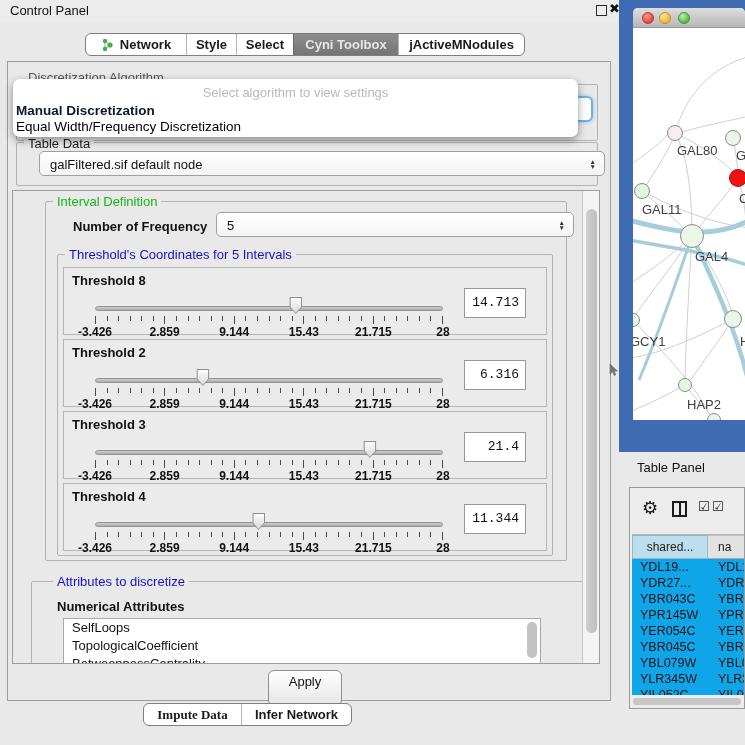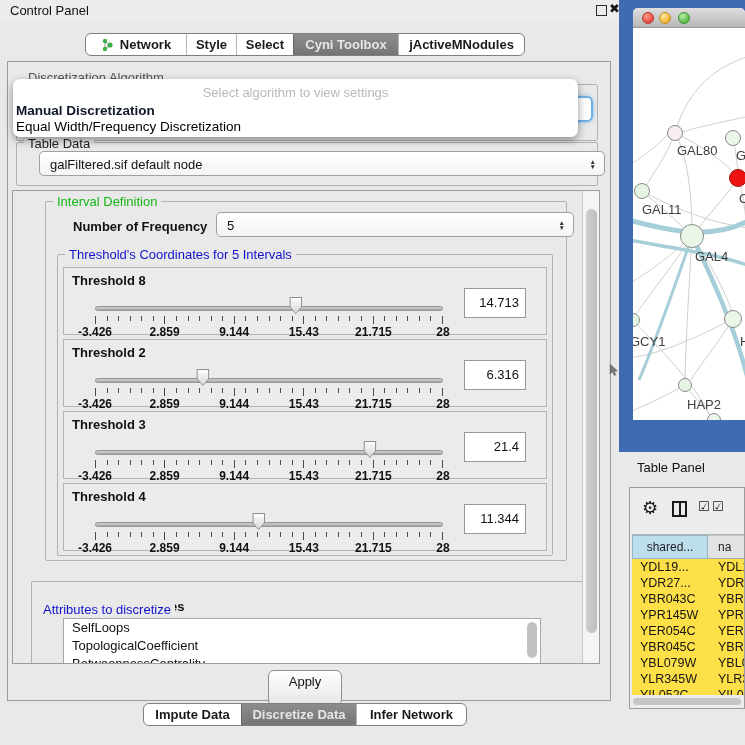--- a/index.html
+++ b/index.html
@@ -45,21 +45,21 @@
   
   .thr-box{position:absolute;left:50px;width:484px;height:68px;background:#ebebeb;border:1px solid #b5b5b5;box-sizing:border-box;}
   .thr-label{position:absolute;left:8px;top:5px;font-size:13px;font-weight:bold;color:#111;}
   .trackwrap{position:absolute;left:31px;top:26px;width:348px;height:40px;}
   .track{position:absolute;left:0;top:12px;width:348px;height:5px;border:1px solid #949494;border-radius:3px;background:linear-gradient(#cecece,#ababab);box-sizing:border-box;}
   .thumb{position:absolute;top:3px;width:13px;height:17px;transform:translateX(-50%);clip-path:polygon(0 0,100% 0,100% 58%,50% 100%,0 58%);background:#8e8e8e;}
   .thumb .in{position:absolute;left:1px;top:1px;width:11px;height:15px;clip-path:polygon(0 0,100% 0,100% 58%,50% 100%,0 58%);background:linear-gradient(#fdfdfd,#d7d7d7);}
   .ticks-minor{position:absolute;left:0;top:22px;width:348px;height:5px;background:repeating-linear-gradient(to right,#4a4a4a 0 1px,transparent 1px 11.5667px);}
   .ticks-major{position:absolute;left:0;top:22px;width:348px;height:8px;background:repeating-linear-gradient(to right,#4a4a4a 0 1px,transparent 1px 69.4px);}
   .tick-label{position:absolute;top:31px;transform:translateX(-50%);font-size:12px;font-weight:bold;color:#111;white-space:nowrap;}
-  .valbox{position:absolute;left:400px;top:20px;width:62px;height:30px;background:#fff;border:1px solid #979797;box-sizing:border-box;font-size:13px;color:#111;text-align:right;line-height:28px;padding-right:6px;}
+  .valbox{position:absolute;left:400px;top:20px;width:62px;height:30px;background:#fff;border:1px solid #979797;box-sizing:border-box;font-size:13px;color:#111;text-align:right;line-height:28px;padding-right:6px;font-family:Liberation Mono, monospace;}
   
   .attr-list{position:absolute;left:50px;top:427px;width:478px;height:52px;background:#fff;border:1px solid #a8a8a8;box-sizing:border-box;font-size:13px;color:#111;}
   .attr-item{padding:1px 0 2px 8px;white-space:nowrap;}
   .attr-vthumb{position:absolute;left:463px;top:3px;width:10px;height:36px;border-radius:5px;background:#c2c2c2;}
   
   .apply-btn{left:268px;top:670px;width:74px;height:36px;border:1px solid #8f8f8f;border-radius:6px;background:linear-gradient(#ffffff,#e6e6e6);font-size:13px;color:#111;text-align:center;line-height:22px;box-sizing:border-box;}
   
   .right-side{left:619px;top:0;width:126px;height:745px;background:#e9e9e9;}
   .net-frame{position:absolute;left:0;top:0;width:126px;height:452px;background:#3e6bb2;}
   .net-window{position:absolute;left:14px;top:8px;width:112px;height:412px;background:#fff;border-radius:5px 5px 0 0;overflow:hidden;}
@@ -70,21 +70,21 @@
   .light.green{left:45px;background:radial-gradient(circle at 35% 30%,#c0f0b0,#57bb45 70%);border:1px solid #44923a;}
   .net-canvas{position:absolute;left:0;top:20px;width:112px;height:392px;background:#fff;overflow:hidden;}
   .node{position:absolute;border-radius:50%;border:1px solid #8a8a8a;box-sizing:border-box;}
   .node-label{position:absolute;font-size:13px;color:#3f3f3f;white-space:nowrap;}
   
   .tp-title{font-size:13px;color:#111;}
   .tp-panel{position:absolute;left:10px;top:487px;width:116px;height:222px;background:#ececec;border:1px solid #9a9a9a;box-sizing:border-box;}
   .tp-toolbar-icon{position:absolute;color:#1a1a1a;}
   .col-icon{width:15px;height:16px;border:2px solid #1a1a1a;box-sizing:border-box;}
   .col-icon .mid{position:absolute;left:50%;top:0;width:2px;height:100%;background:#1a1a1a;transform:translateX(-50%);}
-  .tp-table{position:absolute;left:2px;top:46px;width:112px;height:161px;background:#fde047;border-top:1px solid #b5b5b5;box-sizing:border-box;overflow:hidden;}
+  .tp-table{position:absolute;left:2px;top:46px;width:112px;height:161px;background:#0ea5e9;border-top:1px solid #b5b5b5;box-sizing:border-box;overflow:hidden;}
   .tp-header{position:absolute;left:0;top:0;height:24px;font-size:12px;color:#222;box-sizing:border-box;}
   .tp-h1{left:0;width:76px;background:#bddeed;border:1px solid #93b7c7;text-align:center;line-height:22px;}
   .tp-h2{left:76px;width:40px;background:#e2e2e2;border-top:1px solid #c2c2c2;border-bottom:1px solid #aaa;padding-left:10px;line-height:22px;}
   .tp-row{position:absolute;left:0;width:112px;height:16px;font-size:12.5px;color:#151515;line-height:16px;overflow:hidden;}
   .tp-c1{position:absolute;left:8px;white-space:nowrap;}
   .tp-c2{position:absolute;left:86px;white-space:nowrap;}
   .hthumb{position:absolute;left:3px;top:210px;width:108px;height:7px;border-radius:4px;background:#c6c6c6;}
   
   .cursor{left:609px;top:364px;width:10px;height:14px;z-index:60;}
 </style>
@@ -226,41 +226,38 @@
       <span class="tick-label" style="left:20%;">2.859</span>
       <span class="tick-label" style="left:40%;">9.144</span>
       <span class="tick-label" style="left:60%;">15.43</span>
       <span class="tick-label" style="left:80%;">21.715</span>
       <span class="tick-label" style="left:100%;">28</span>
     </div>
     <div class="valbox">11.344</div>
   </div>
 
   <div class="tbox" style="left:18px;top:390px;width:566px;height:105px;"></div>
-  <div class="tlabel lbl-blue" style="left:26px;top:383px;margin-top:28px;">Attributes to discretize</div>
+  <div class="tlabel lbl-blue" style="left:40px;top:383px;">Attributes to discretize</div>
   <div class="abs" style="left:44px;top:408px;font-size:13px;font-weight:bold;color:#111;">Numerical Attributes</div>
   <div class="attr-list">
     <div class="attr-item">SelfLoops</div>
     <div class="attr-item">TopologicalCoefficient</div>
     <div class="attr-item">BetweennessCentrality</div>
     <div class="attr-vthumb"></div>
   </div>
 
   <div class="vtrack" style="left:569px;top:0;width:19px;height:474px;"></div>
   <div class="vthumb" style="left:573px;top:18px;width:11px;height:424px;"></div>
 </div>
 
 <div class="abs apply-btn">Apply</div>
 
 <div class="seg" style="left:143px;top:703px;height:23px;">
-  <div class="item" style="width:97px;">
+  <div class="item" style="width:97px;font-family:Liberation Serif, serif;">
     <span>Impute Data</span>
-  </div>
-  <div class="item sel" style="width:115px;">
-    <span>Discretize Data</span>
   </div>
   <div class="item" style="width:110px;">
     <span>Infer Network</span>
   </div>
 </div>
 
 <div class="abs popup">
   <div class="ph">Select algorithm to view settings</div>
   <div class="opt1">Manual Discretization</div>
   <div class="opt2">Equal Width/Frequency Discretization</div>

